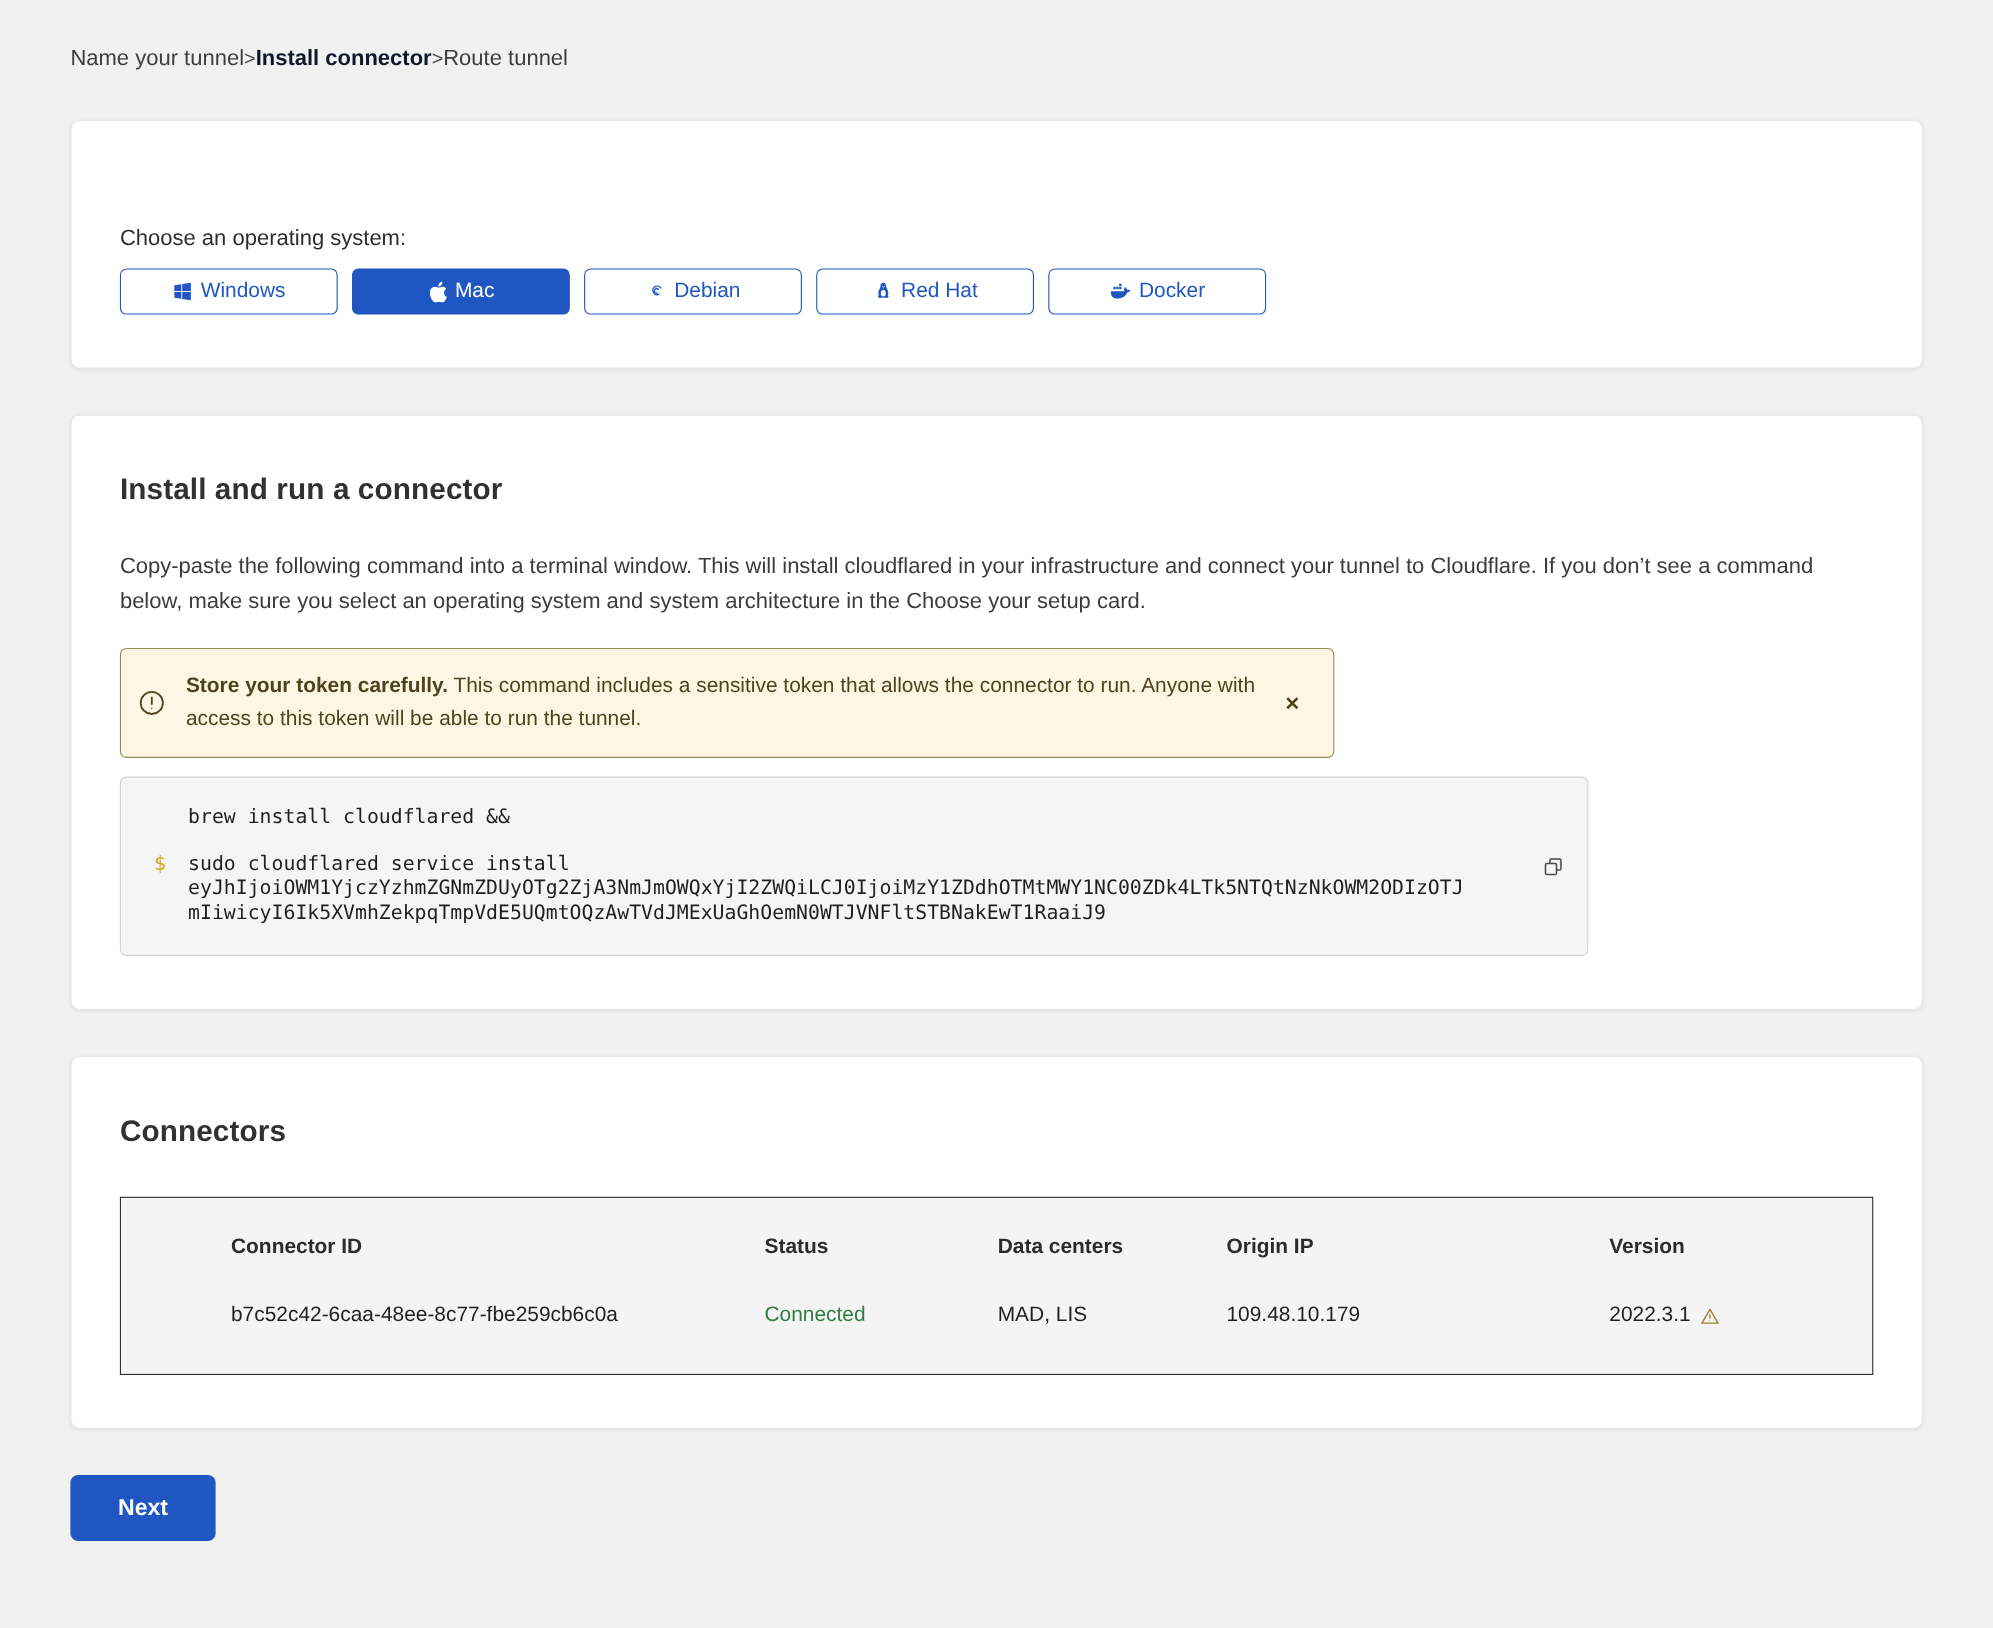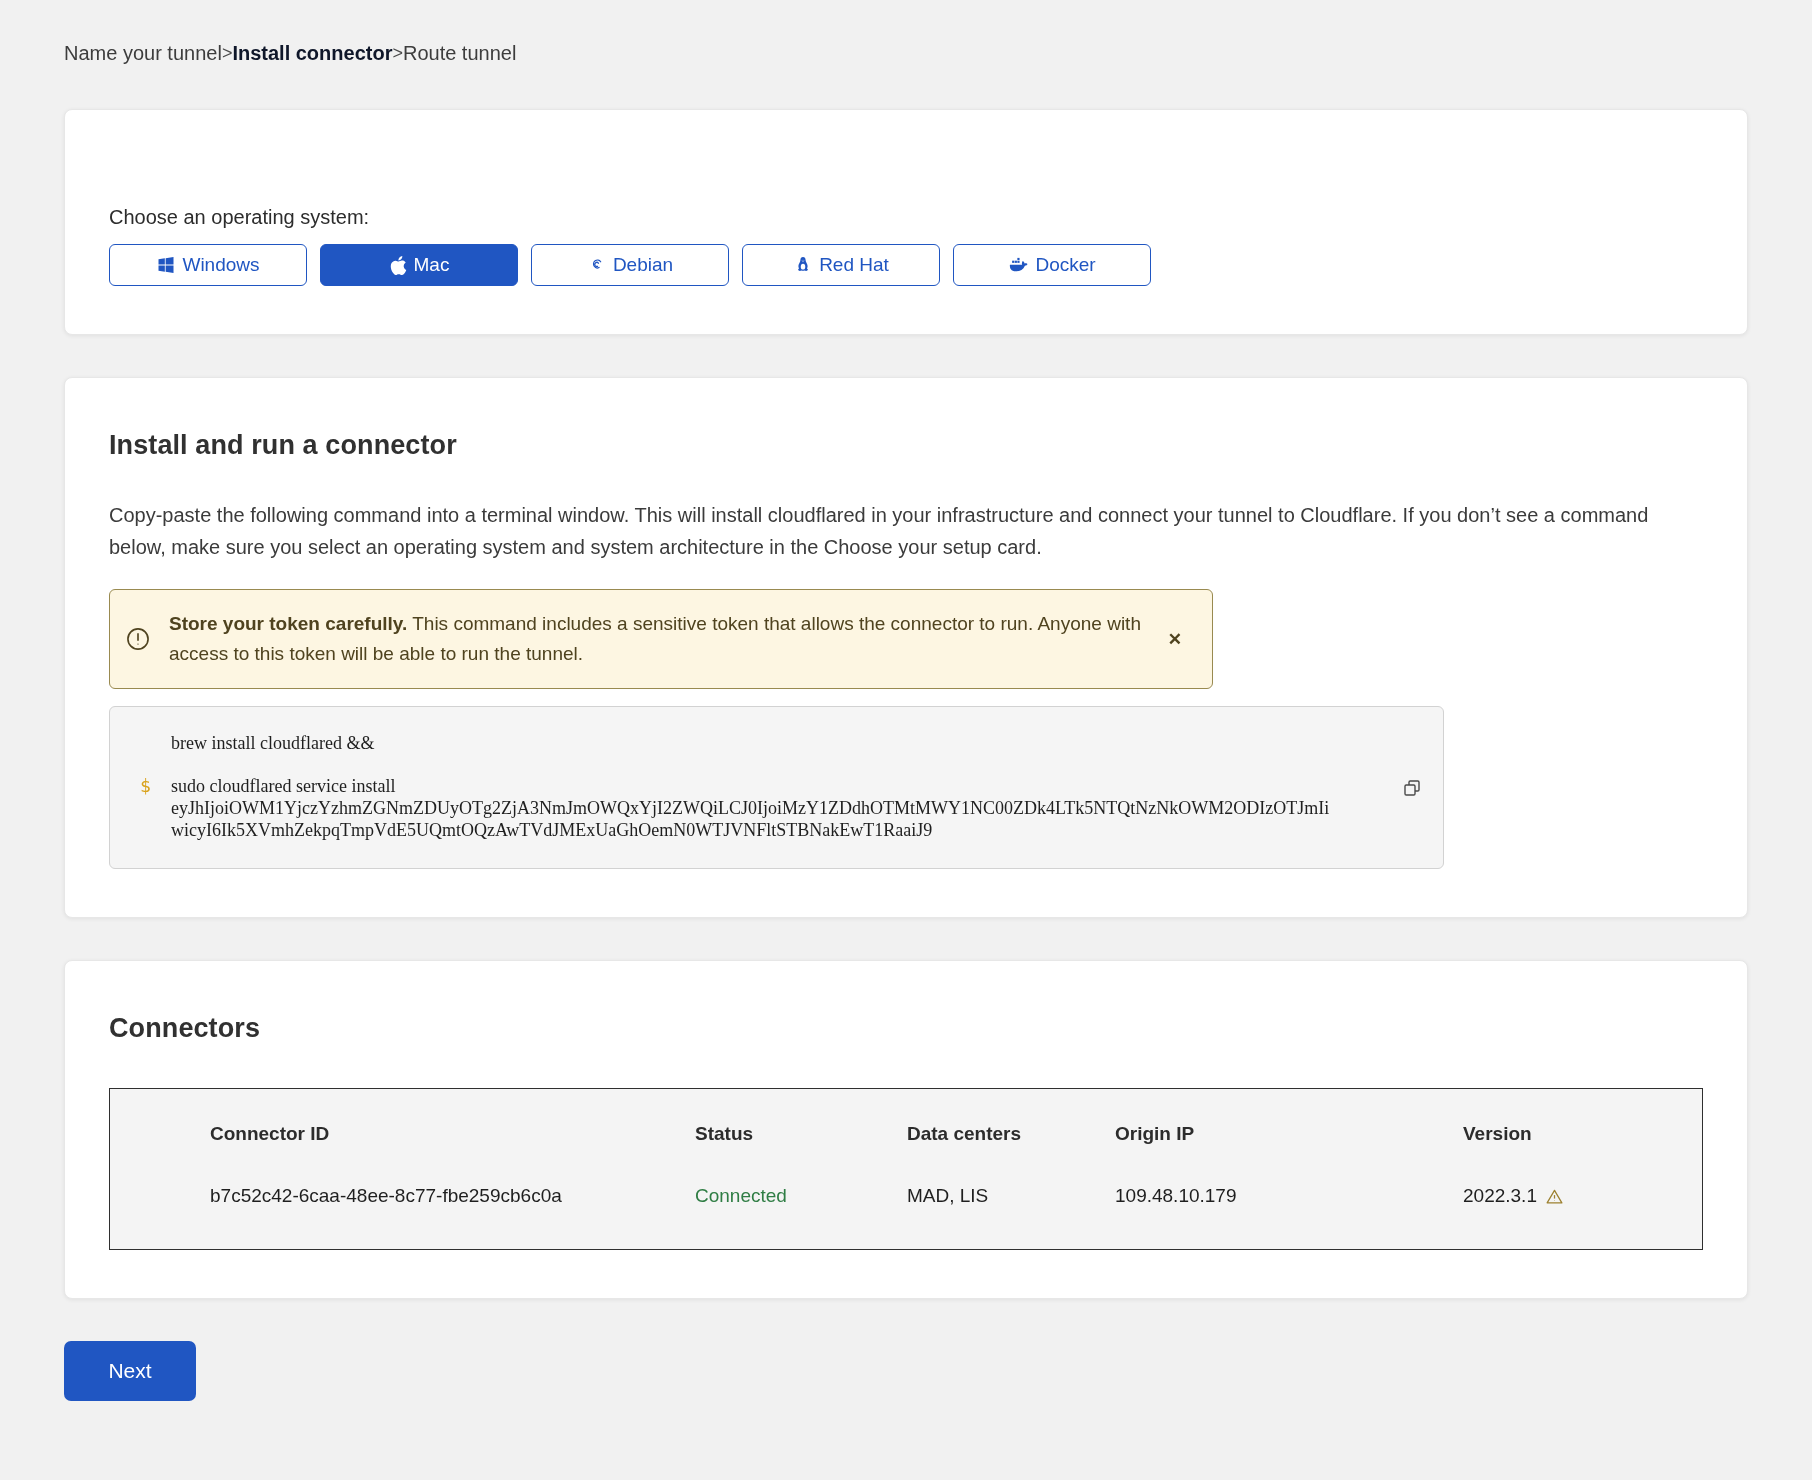--- a/index.html
+++ b/index.html
@@ -60,21 +60,21 @@
   }
   .codeblock{
     position:relative;width:1335px;margin-top:17px;
     background:#f5f5f5;border:1px solid #d2d2d2;border-radius:6px;
     padding:25px 60px 27px 30px;
     font-family:"DejaVu Sans Mono",monospace;font-size:18px;line-height:22px;color:#1f1f1f;
   }
   .code-row{display:flex;}
   .code-row.first{margin-bottom:21px;}
   .gutter{width:31px;flex:0 0 auto;color:var(--amber);}
-  .cmd{max-width:1160px;overflow-wrap:break-word;font-family:Liberation Serif, serif;}
+  .cmd{max-width:1160px;overflow-wrap:break-word;}
   .copy-btn{
     position:absolute;top:50%;right:20px;transform:translateY(-50%);
     background:none;border:none;cursor:pointer;display:flex;padding:2px;
   }
 
   
   .connectors-table{
     margin-top:44px;border:1.5px solid #2f2f2f;background:#f4f4f4;
     padding:34px 40px 42px 100px;
     display:grid;grid-template-columns:485px 212px 208px 348px 1fr;row-gap:40px;
@@ -82,21 +82,21 @@
   }
   .th{font-weight:700;color:#2c2c2c;}
   .td{color:#1f1f1f;}
   .td.status{color:var(--green);}
   .td.version{display:flex;align-items:center;gap:8px;}
 
   
   .next-btn{
     display:block;margin-top:4px;width:132px;height:60px;
     background:var(--blue);color:#fff;border:none;border-radius:7px;
-    font-size:21px;font-family:inherit;cursor:pointer;
+    font-size:21px;font-family:inherit;cursor:pointer;font-weight:bold;
   }
 </style>
 </head>
 <body>
 
 <div class="content">
 
   <nav class="breadcrumb">
     <span class="crumb">Name your tunnel</span>
     <span class="sep">&gt;</span>

